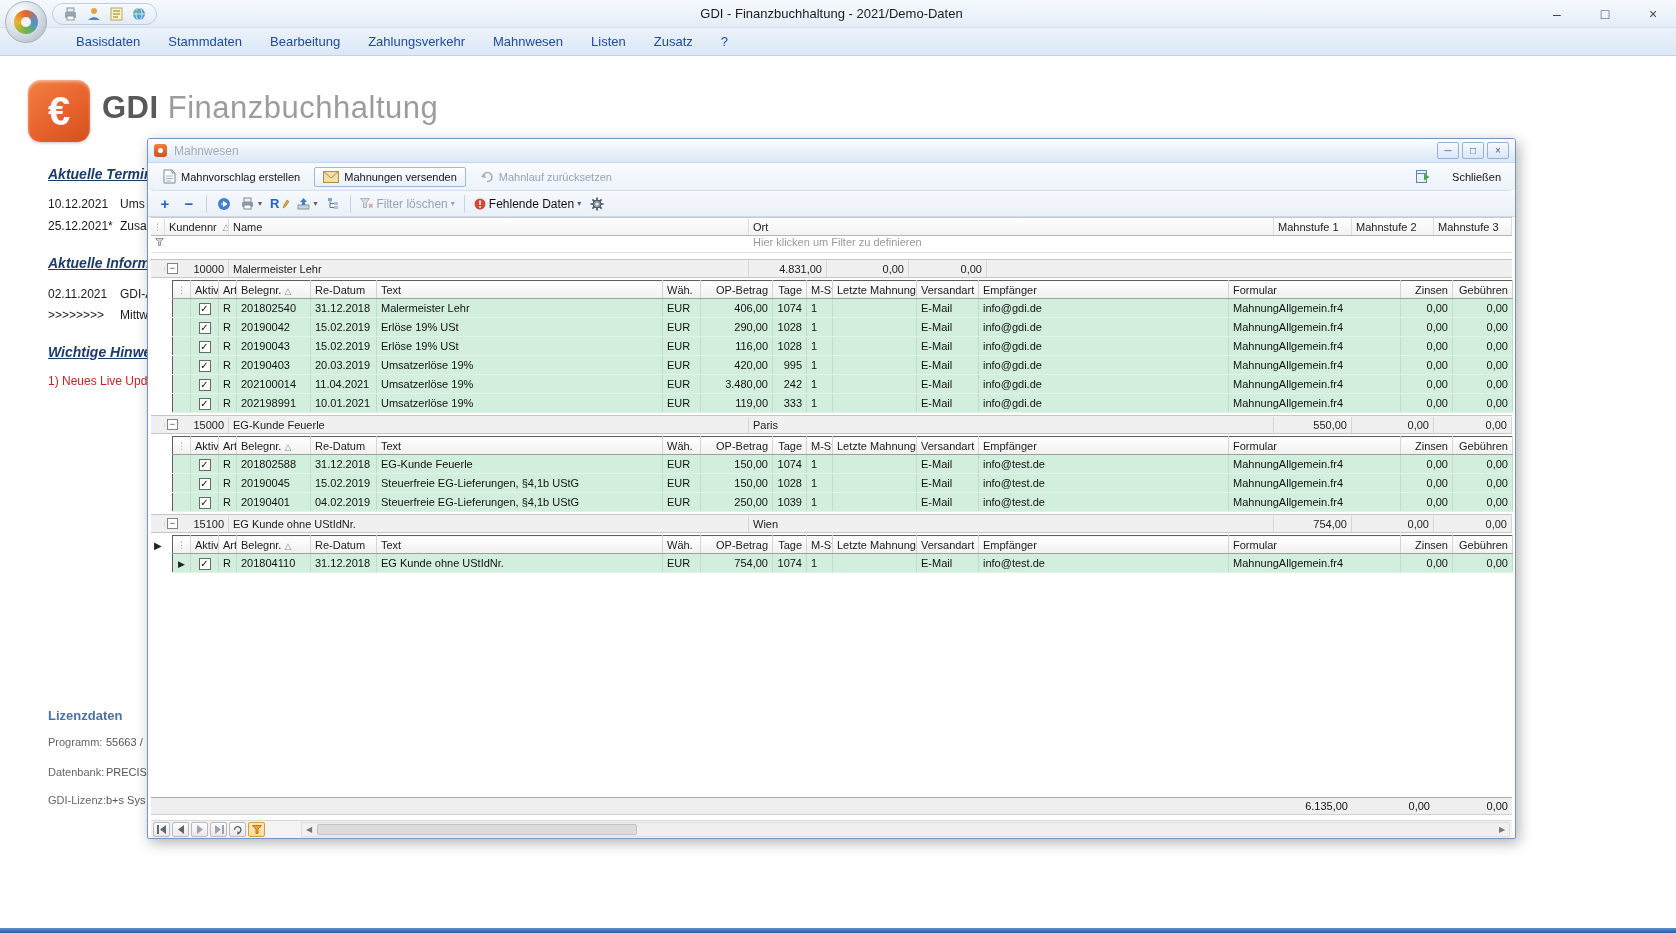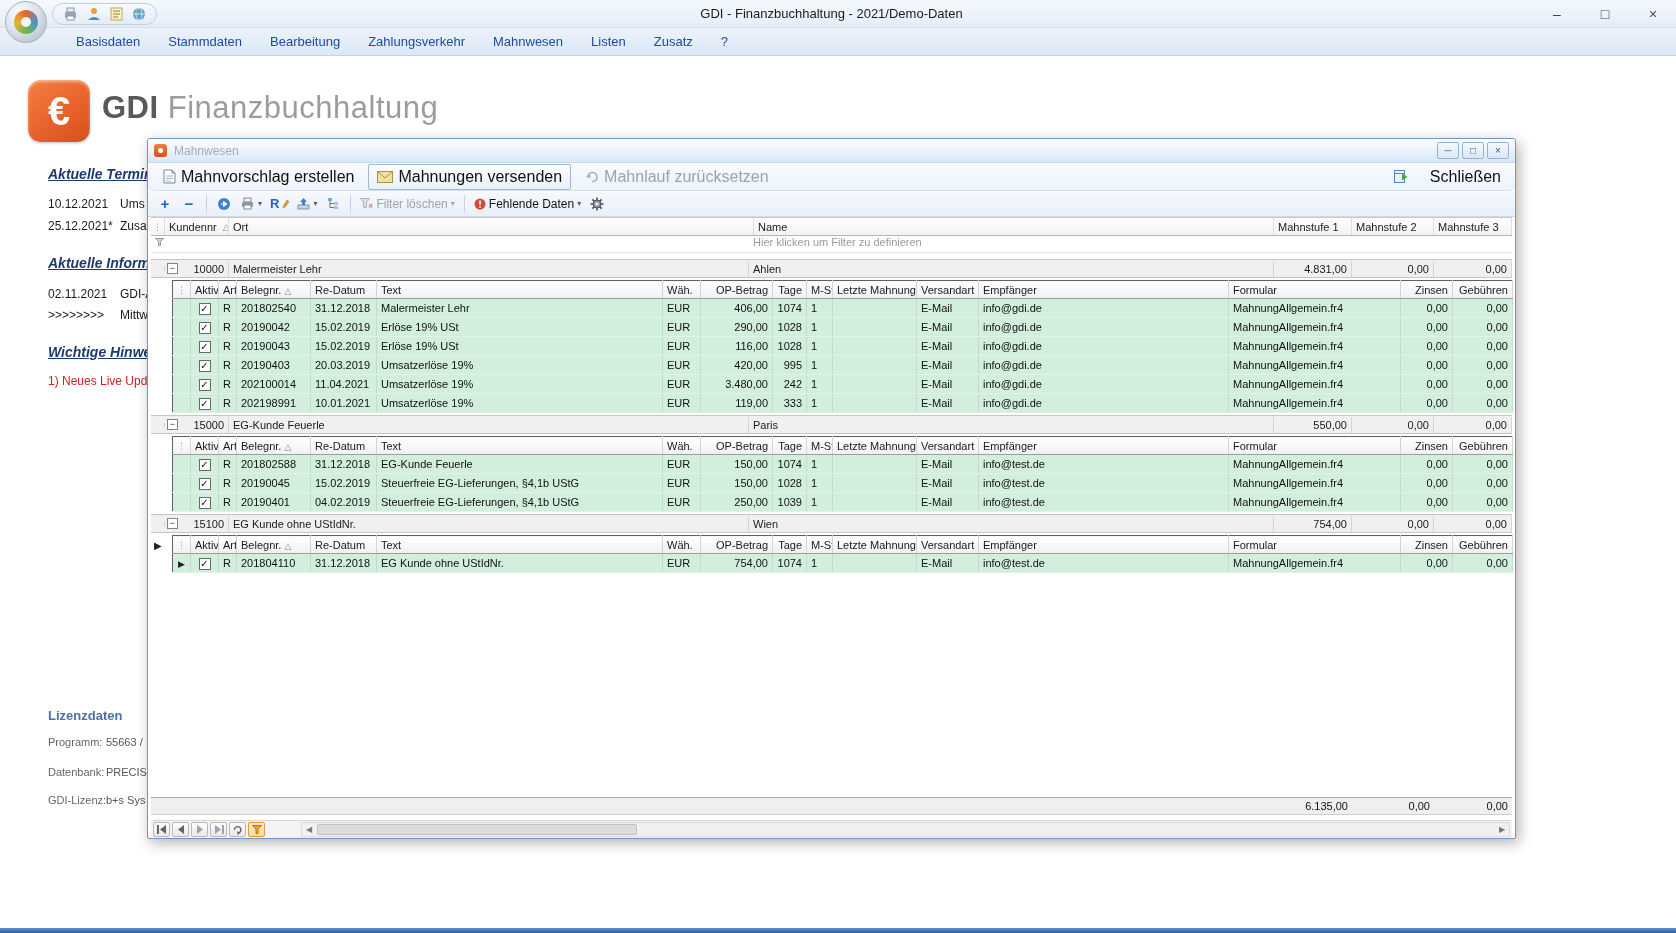--- a/index.html
+++ b/index.html
@@ -60,21 +60,21 @@
     margin-right:7px; flex:none; position:relative; }
   .d-ico::after { content:""; position:absolute; left:4px; top:4px; width:5px; height:5px; border-radius:50%; background:#fff; }
   .d-title { font-size:12px; color:#a3adba; }
   .d-controls { margin-left:auto; display:flex; gap:3px; }
   .d-btn { width:22px; height:17px; border:1px solid #96b1d4; border-radius:2px;
     background:linear-gradient(#f7fafd,#d9e7f6); color:#3a5a84; font-size:10px; line-height:15px;
     text-align:center; cursor:default; }
 
   .d-toolbar1 { position:absolute; left:0; top:24px; right:0; height:28px;
     background:linear-gradient(#f8fbfe,#edf3fa); border-bottom:1px solid #d5e0ec;
-    display:flex; align-items:center; padding:0 6px; gap:5px; font-size:16px; color:#111;border-radius:6px; }
+    display:flex; align-items:center; padding:0 6px; gap:5px; font-size:11px; color:#111;border-radius:6px; }
   .t1-btn { display:flex; align-items:center; gap:5px; padding:3px 8px; border:1px solid transparent; border-radius:2px; }
   .t1-btn.hot { border-color:#9db8d8; background:linear-gradient(#ffffff,#e7f0fa); }
   .t1-btn.disabled { color:#9aa4ae; }
   .t1-close { margin-left:auto; display:flex; align-items:center; gap:22px; padding:3px 8px; }
 
   .d-toolbar2 { position:absolute; left:0; top:52px; right:0; height:26px;
     background:linear-gradient(#f6f9fd,#eaf0f8); border-bottom:1px solid #cfd9e6;
     display:flex; align-items:center; padding:0 6px; gap:2px; font-size:12px; }
   .t2-btn { min-width:22px; height:20px; display:flex; align-items:center; justify-content:center;
     gap:3px; padding:0 3px; border-radius:2px; }
@@ -398,25 +398,25 @@
 
     <div class="grid">
       <div class="ghead">
         <div class="gc w-ind hc" style="justify-content:center">
             <span class="colmenu">⋮</span>
           </div>
         <div class="gc w-kund hc">
             <span>Kundennr</span>
             <span class="sort">△</span>
           </div>
+        <div class="gc w-name hc">
+            <span>Name</span>
+          </div>
         <div class="gc w-ort hc">
             <span>Ort</span>
-          </div>
-        <div class="gc w-name hc">
-            <span>Name</span>
           </div>
         <div class="gc w-m1 hc jr">
             <span>Mahnstufe 1</span>
           </div>
         <div class="gc w-m2 hc jr">
             <span>Mahnstufe 2</span>
           </div>
         <div class="gc w-m3 hc jr">
             <span>Mahnstufe 3</span>
           </div>
@@ -431,21 +431,20 @@
       </div>
       <div class="grid-gap"></div>
       <div>
           <div class="group-row">
             <div class="gc w-ind"></div>
             <div class="gc w-kund kund">
               <span class="exp">−</span>
               <span>10000</span>
             </div>
             <div class="gc w-name">Malermeister Lehr</div>
-            <div class="gc w-ort">Ahlen</div>
             <div class="gc w-m1 num">4.831,00</div>
             <div class="gc w-m2 num">0,00</div>
             <div class="gc w-m3 num">0,00</div>
           </div>
           <div class="detail">
             <table class="dtable">
               <colgroup>
                 <col style="width: 18px;">
                 <col style="width: 28px;">
                 <col style="width: 18px;">

